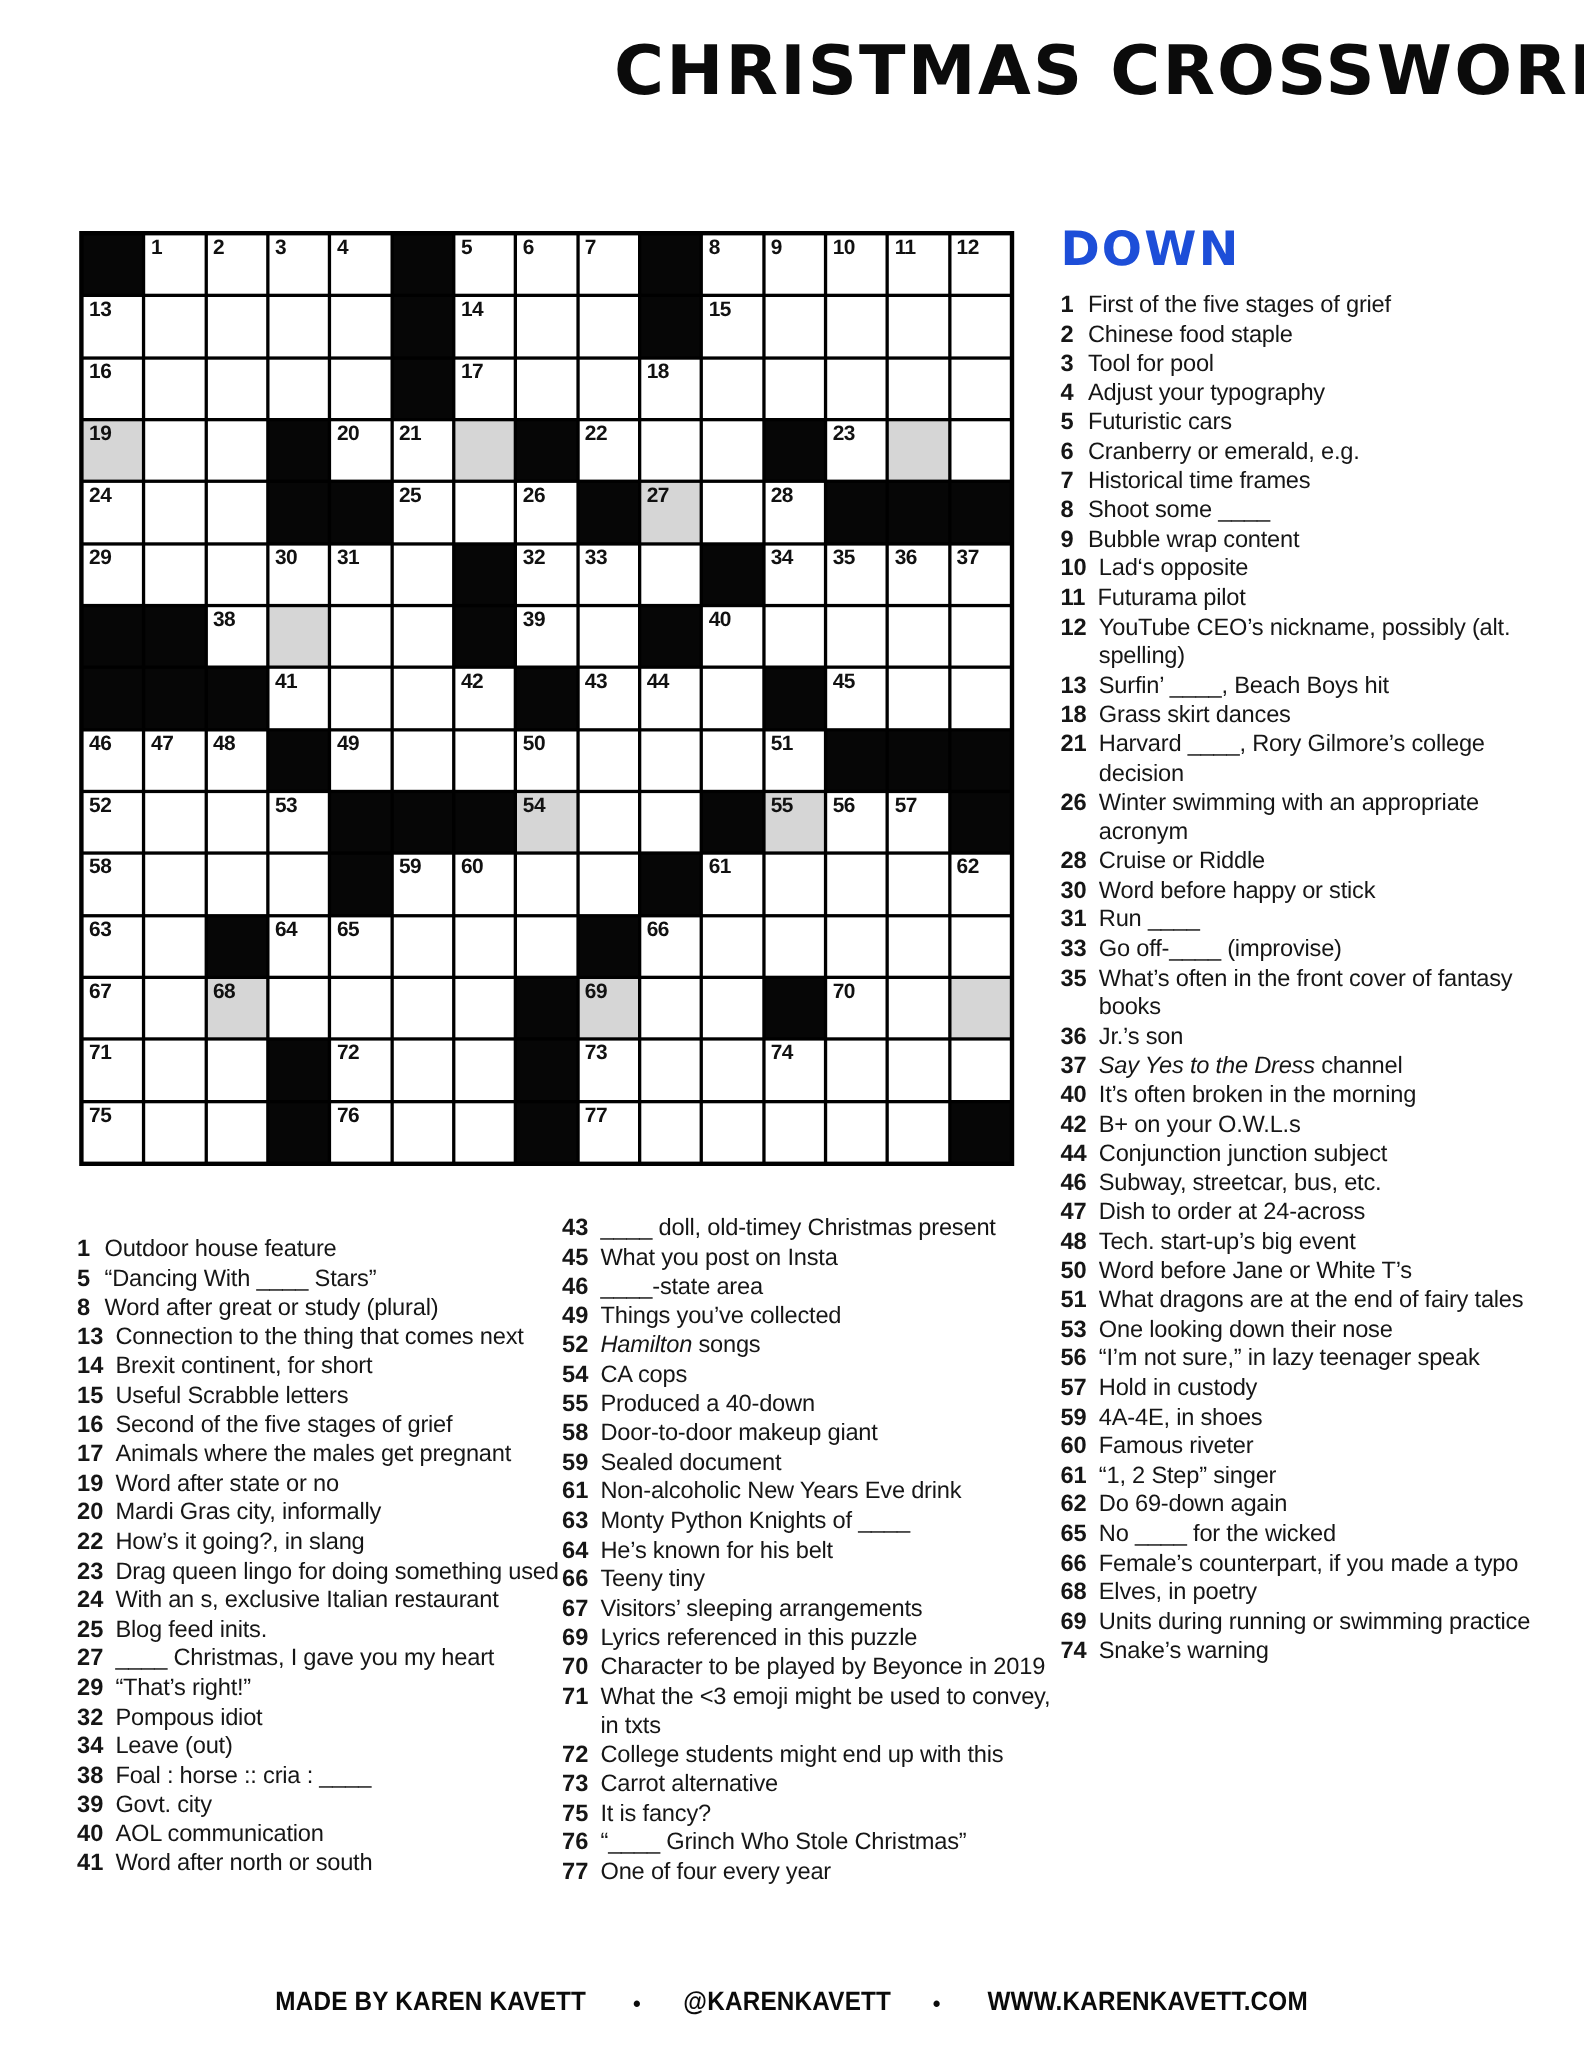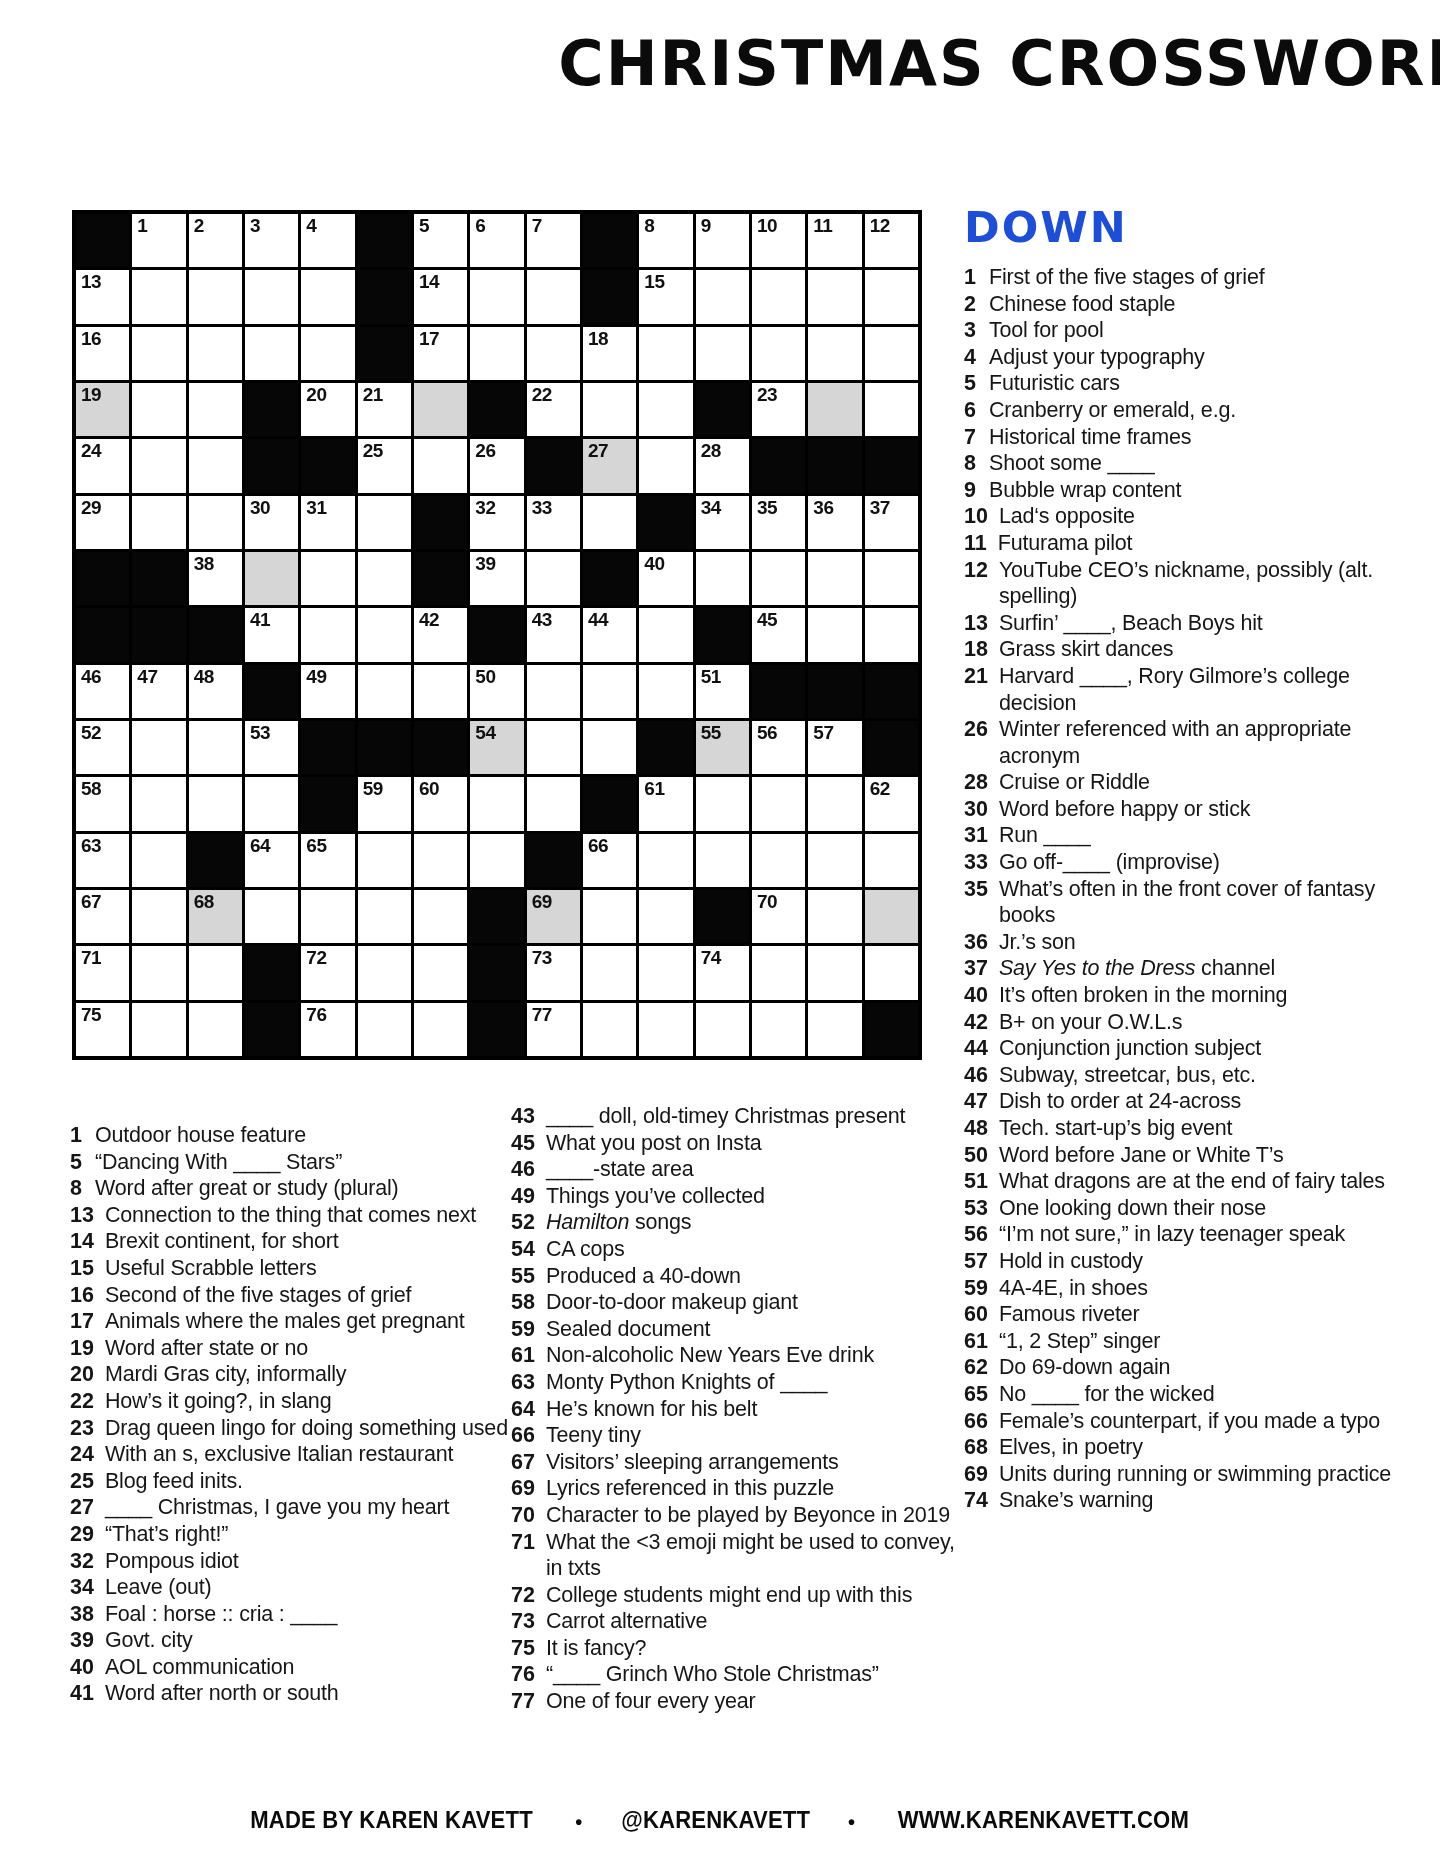--- a/index.html
+++ b/index.html
@@ -500,21 +500,21 @@
       <li class="clue">
         <span class="cnum">18</span>
         <span class="ctext">Grass skirt dances</span>
       </li>
       <li class="clue">
         <span class="cnum">21</span>
         <span class="ctext">Harvard ____, Rory Gilmore’s college decision</span>
       </li>
       <li class="clue">
         <span class="cnum">26</span>
-        <span class="ctext">Winter referenced with an appropriate acronym</span>
+        <span class="ctext">Winter swimming with an appropriate acronym</span>
       </li>
       <li class="clue">
         <span class="cnum">28</span>
         <span class="ctext">Cruise or Riddle</span>
       </li>
       <li class="clue">
         <span class="cnum">30</span>
         <span class="ctext">Word before happy or stick</span>
       </li>
       <li class="clue">

